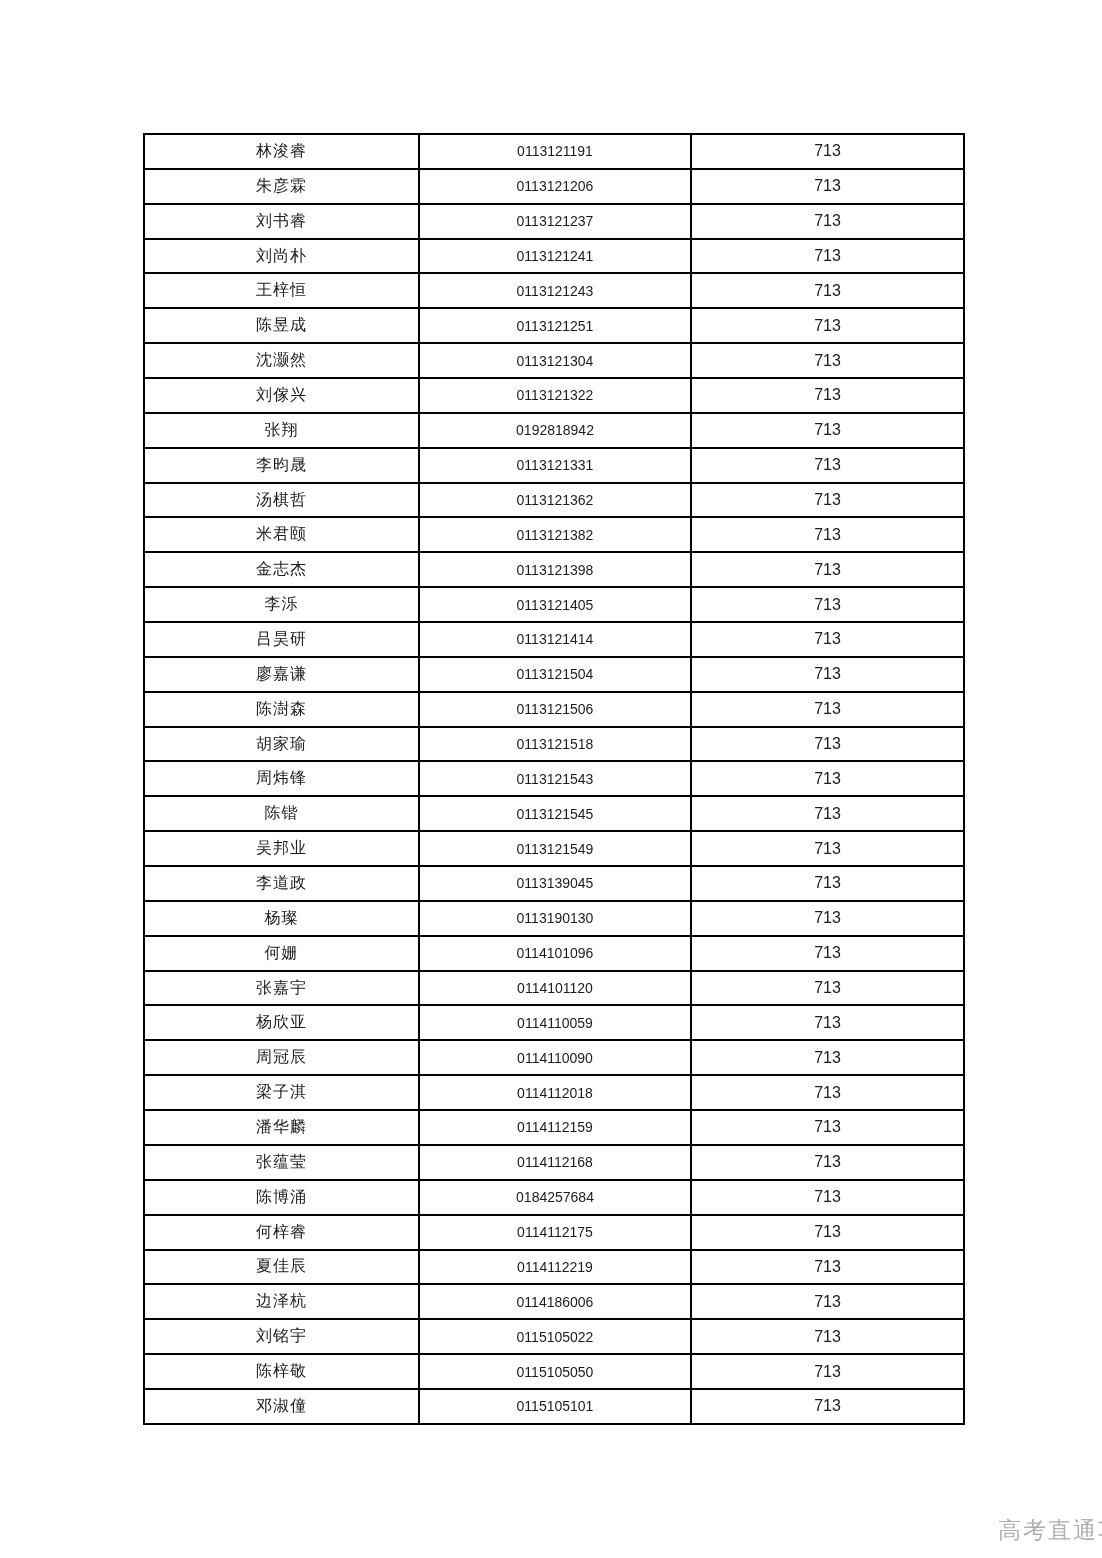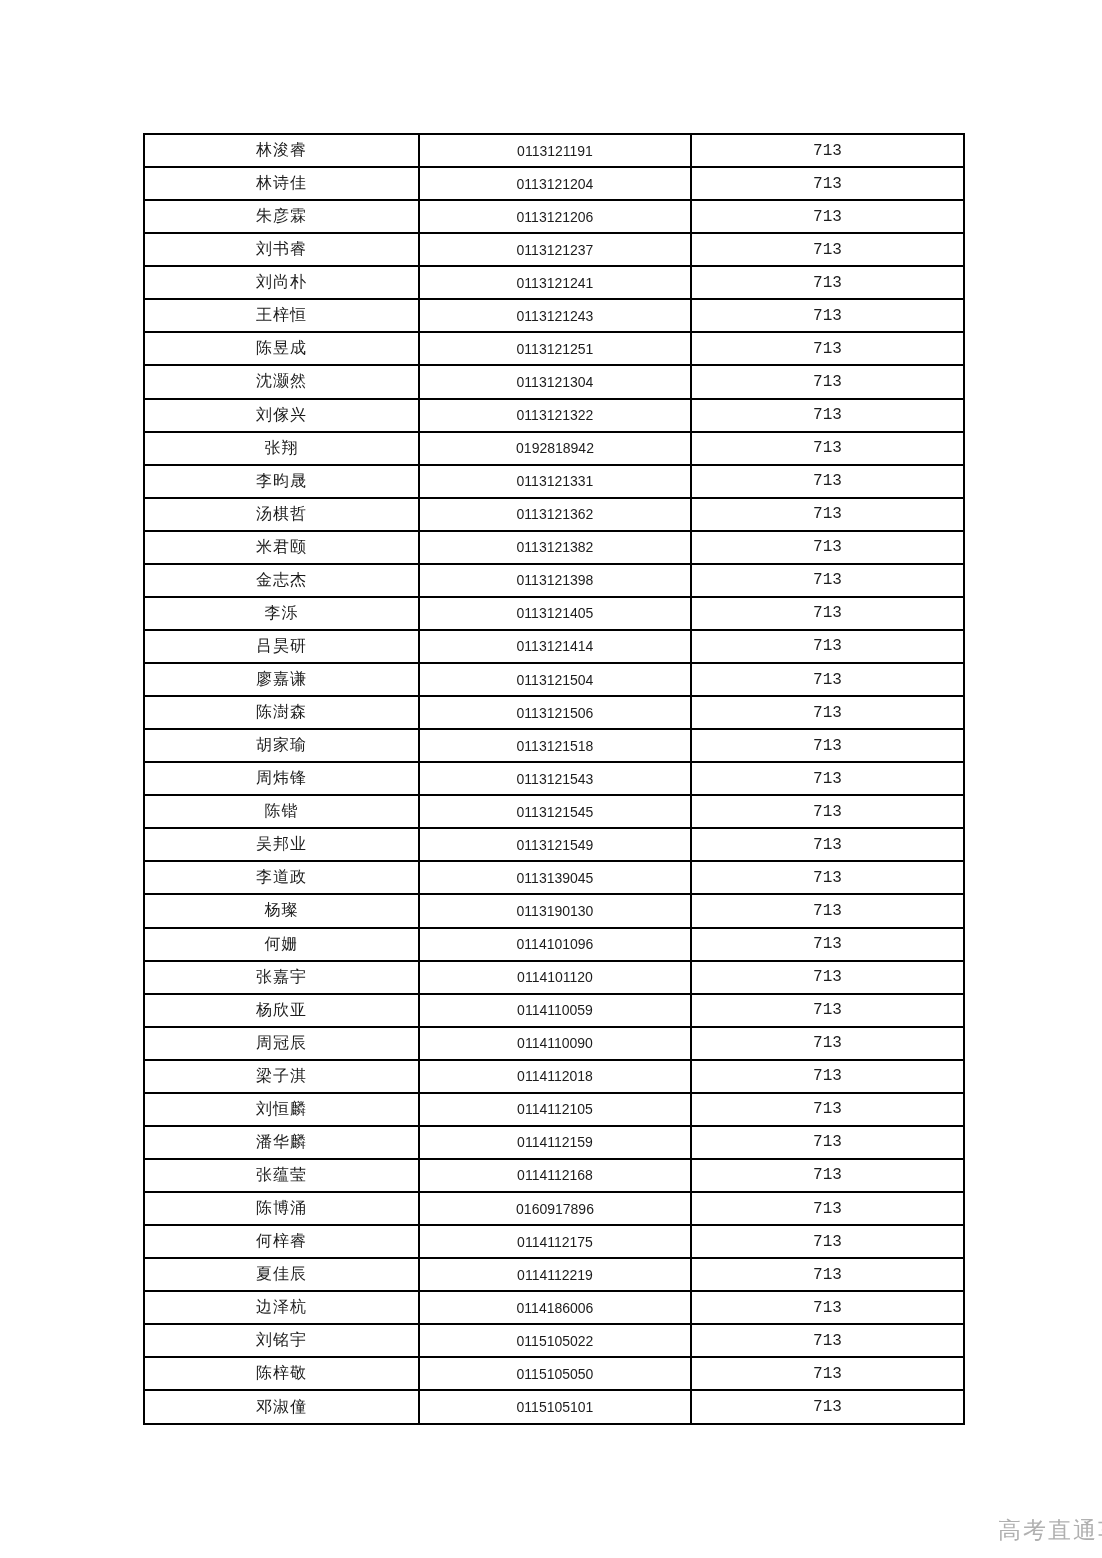--- a/index.html
+++ b/index.html
@@ -37,21 +37,21 @@
   td.cell-name {
     font-family: "Liberation Serif", "DejaVu Serif", serif;
     font-size: 16px;
     letter-spacing: 1px;
   }
   td.cell-exam-no {
     font-family: "Liberation Sans", "DejaVu Sans", sans-serif;
     font-size: 14px;
   }
   td.cell-score {
-    font-family: Liberation Mono, monospace;
+    font-family: Liberation Sans, sans-serif;
     font-size: 16px;
     border-radius: 6px;
   }
   .watermark {
     position: absolute;
     right: 24px;
     bottom: 12px;
     font-size: 23px;
     letter-spacing: 2px;
     color: #b0b0b0;
@@ -71,25 +71,20 @@
       <col style="width:273px">
     </colgroup>
     <tbody>
 
         <tr>
           <td class="cell-name">林浚睿</td>
           <td class="cell-exam-no">0113121191</td>
           <td class="cell-score">713</td>
         </tr>
 
-        <tr>
-          <td class="cell-name">林诗佳</td>
-          <td class="cell-exam-no">0113121204</td>
-          <td class="cell-score">713</td>
-        </tr>
 
         <tr>
           <td class="cell-name">朱彦霖</td>
           <td class="cell-exam-no">0113121206</td>
           <td class="cell-score">713</td>
         </tr>
 
 
         <tr>
           <td class="cell-name">刘书睿</td>
@@ -241,41 +236,36 @@
           <td class="cell-exam-no">0114110090</td>
           <td class="cell-score">713</td>
         </tr>
 
         <tr>
           <td class="cell-name">梁子淇</td>
           <td class="cell-exam-no">0114112018</td>
           <td class="cell-score">713</td>
         </tr>
 
-        <tr>
-          <td class="cell-name">刘恒麟</td>
-          <td class="cell-exam-no">0114112105</td>
-          <td class="cell-score">713</td>
-        </tr>
 
         <tr>
           <td class="cell-name">潘华麟</td>
           <td class="cell-exam-no">0114112159</td>
           <td class="cell-score">713</td>
         </tr>
 
         <tr>
           <td class="cell-name">张蕴莹</td>
           <td class="cell-exam-no">0114112168</td>
           <td class="cell-score">713</td>
         </tr>
 
         <tr>
           <td class="cell-name">陈博涌</td>
-          <td class="cell-exam-no">0160917896</td>
+          <td class="cell-exam-no">0184257684</td>
           <td class="cell-score">713</td>
         </tr>
 
         <tr>
           <td class="cell-name">何梓睿</td>
           <td class="cell-exam-no">0114112175</td>
           <td class="cell-score">713</td>
         </tr>
 
         <tr>

